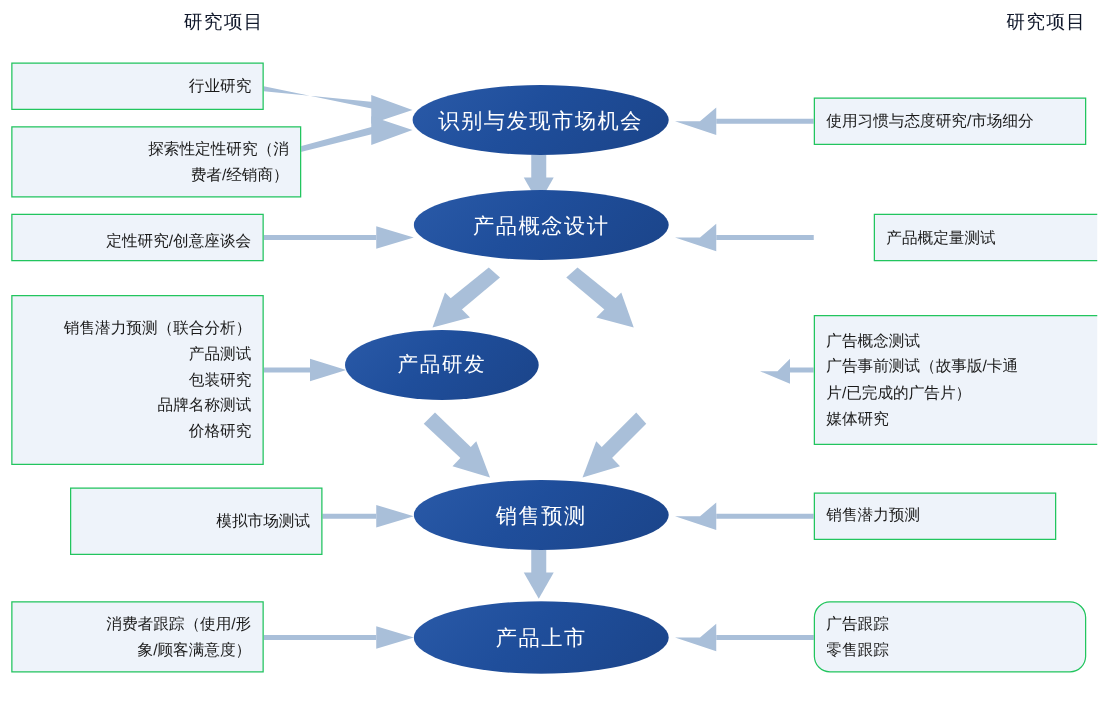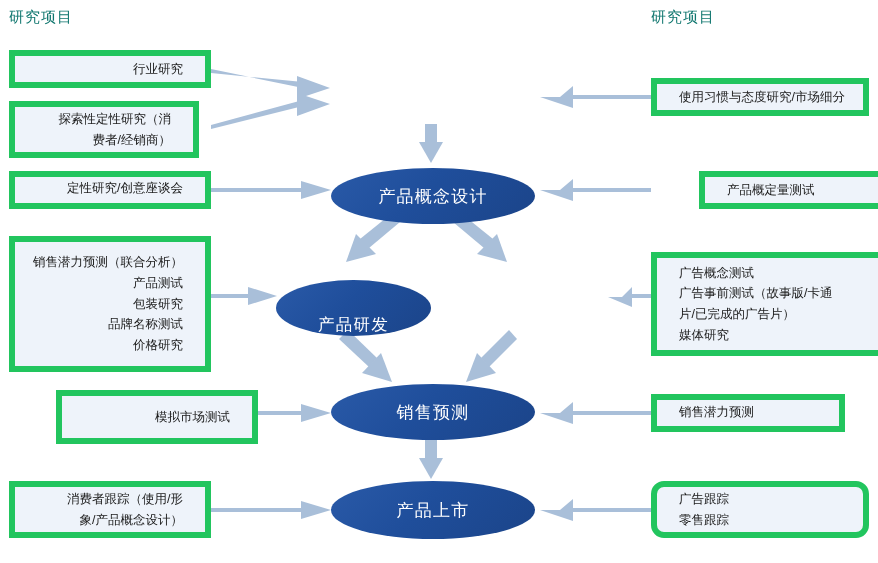--- a/index.html
+++ b/index.html
@@ -10,37 +10,37 @@
   #canvas{
     position:relative;
     width:878px;
     height:563px;
     background:#ffffff;
     overflow:hidden;
   }
   .col-title{
     position:absolute;
     font-size:15px;
-    color:#0f766e;
+    color:#0f172a;
     letter-spacing:1px;
     white-space:nowrap;
-    text-align:left;
+    text-align:right;
   }
   .rbox{
     position:absolute;
     box-sizing:border-box;
     background:#eef3fa;
-    border:6px solid #22c55e;
+    border:1px solid #22c55e;
     font-size:12.5px;
     color:#1a1a1a;
     line-height:1.65;
     display:flex;
     flex-direction:column;
     justify-content:center;
-    padding:4px 22px;
+    padding:4px 9px;
   }
   .rbox.left{ text-align:right; align-items:flex-end; }
   .rbox.right{ text-align:left; align-items:flex-start; }
   .rbox .ln{ display:block; white-space:nowrap; }
 
   .node{
     position:absolute;
     border-radius:50%;
     background:#1f4e9b;
     background-image:linear-gradient(135deg,#2a5aa8 0%,#1f4e9b 45%,#1b4489 100%);
@@ -158,21 +158,21 @@
     </g>
   </svg>
 
   <div class="col-title" style="left:9px;top:8px;width:202px;">研究项目</div>
   <div class="col-title" style="left:651px;top:8px;width:218px;">研究项目</div>
 
   <div class="rbox left" style="left:9px;top:50px;width:202px;height:38px;">
     <span class="ln">行业研究</span>
   </div>
 
-  <div class="rbox left" style="left:9px;top:101px;width:190px;height:57px;">
+  <div class="rbox left" style="left:9px;top:101px;width:232px;height:57px;">
     <span class="ln">探索性定性研究（消</span>
     <span class="ln">费者/经销商）</span>
   </div>
 
   <div class="rbox left" style="left:9px;top:171px;width:202px;height:38px;justify-content:flex-end;">
     <span class="ln">定性研究/创意座谈会</span>
   </div>
 
   <div class="rbox left" style="left:9px;top:236px;width:202px;height:136px;">
     <span class="ln">销售潜力预测（联合分析）</span>
@@ -181,21 +181,21 @@
     <span class="ln">品牌名称测试</span>
     <span class="ln">价格研究</span>
   </div>
 
   <div class="rbox left" style="left:9px;top:390px;width:202px;height:54px;margin-left:47px;">
     <span class="ln">模拟市场测试</span>
   </div>
 
   <div class="rbox left" style="left:9px;top:481px;width:202px;height:57px;">
     <span class="ln">消费者跟踪（使用/形</span>
-    <span class="ln">象/产品概念设计）</span>
+    <span class="ln">象/顾客满意度）</span>
   </div>
 
   <div class="rbox right" style="left:651px;top:78px;width:218px;height:38px;">
     <span class="ln">使用习惯与态度研究/市场细分</span>
   </div>
 
   <div class="rbox right" style="left:651px;top:171px;width:218px;height:38px;margin-left:48px;">
     <span class="ln">产品概定量测试</span>
   </div>
 
@@ -208,26 +208,29 @@
 
   <div class="rbox right" style="left:651px;top:394px;width:194px;height:38px;font-family:Liberation Mono, monospace;">
     <span class="ln">销售潜力预测</span>
   </div>
 
   <div class="rbox right" style="left:651px;top:481px;width:218px;height:57px;border-radius:13px;">
     <span class="ln">广告跟踪</span>
     <span class="ln">零售跟踪</span>
   </div>
 
-
-  <div class="node" style="left:331px;top:168px;width:204px;height:56px;">
+  <div class="node" style="left:330px;top:68px;width:205px;height:56px;">
+    <span>识别与发现市场机会</span>
+  </div>
+
+  <div class="node" style="left:331px;top:152px;width:204px;height:56px;">
     <span>产品概念设计</span>
   </div>
 
-  <div class="node small" style="left:276px;top:280px;width:155px;height:56px;align-items:flex-end;">
+  <div class="node small" style="left:276px;top:264px;width:155px;height:56px;">
     <span>产品研发</span>
   </div>
 
 
   <div class="node" style="left:331px;top:384px;width:204px;height:56px;">
     <span>销售预测</span>
   </div>
 
   <div class="node" style="left:331px;top:481px;width:204px;height:58px;">
     <span>产品上市</span>

